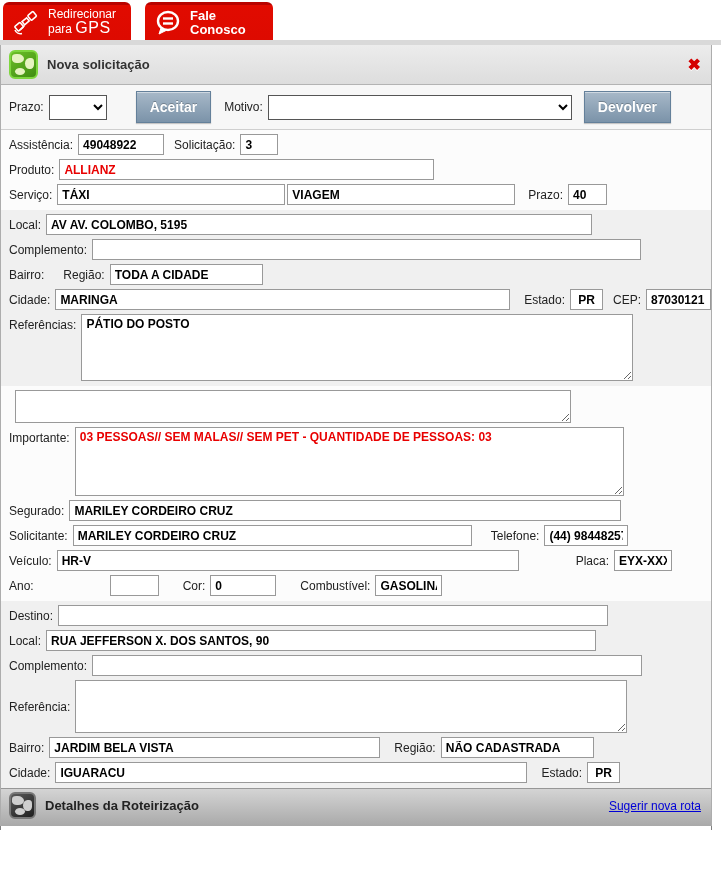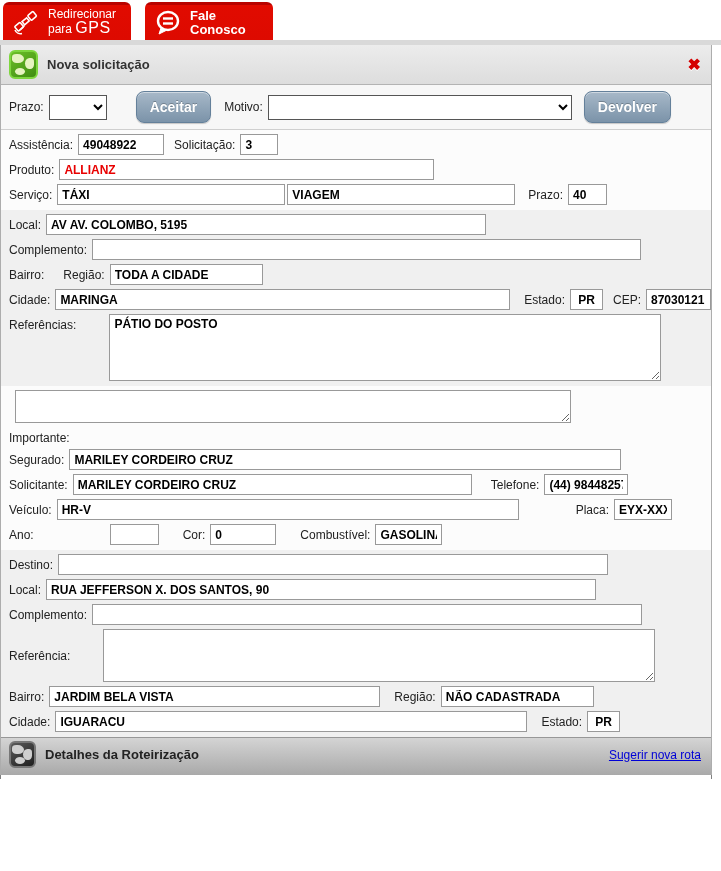--- a/index.html
+++ b/index.html
@@ -36,48 +36,48 @@
   .b2 { width:9px; height:11px; right:2px; top:6px; border-radius:60% 40% 50% 60%; }
   .b3 { width:10px; height:7px; left:4px; bottom:2px; border-radius:50%; }
 
   
   .toolbar { height:45px; display:flex; align-items:center; padding:0 8px;
              background:#f7f7f7; border-bottom:1px solid #cfcfcf; }
   .toolbar label { margin-right:5px; white-space:nowrap; }
   select.sel { height:25px; border:1px solid #555; background:#fff; font-size:12px; }
   .sel-prazo { width:58px; }
   .sel-motivo { width:304px; }
-  .btn { border-radius:8px; background:linear-gradient(#a7b8c8,#7b93a9); border:1px solid #64809a;
+  .btn { border-radius:0; background:linear-gradient(#a7b8c8,#7b93a9); border:1px solid #64809a;
          color:#fff; font-family:"Liberation Sans",sans-serif; font-weight:bold; font-size:14px;
          padding:7px 13px; cursor:pointer; box-shadow:inset 0 1px 0 rgba(255,255,255,.45), 0 1px 1px rgba(0,0,0,.2);
          text-shadow:0 -1px 0 rgba(0,0,0,.25); }
   .btn-accept { margin-left:29px; margin-right:13px; }
   .btn-return { margin-left:12px; }
 
   
   .sec { padding:2px 0 3px; }
   .sec-white { background:#fcfcfc; }
   .sec-gray  { background:#f0f0f0; }
   .row { display:flex; align-items:center; height:25px; padding-left:8px; }
-  .row.tall { height:auto; padding-top:2px; padding-bottom:2px;gap:28px; }
+  .row.tall { height:auto; padding-top:2px; padding-bottom:2px; }
   .row.top { align-items:flex-start; }
   .row label { white-space:nowrap; margin-right:5px; color:#222; }
   .row.top label { padding-top:4px; }
   input.txt { height:21px; border:1px solid #999; background:#fff; padding:0 4px;
               font-family:"Liberation Sans",sans-serif; font-size:12px; font-weight:bold; color:#000; }
   textarea.txt { border:1px solid #999; background:#fff; padding:2px 4px;
                  font-family:"Liberation Sans",sans-serif; font-size:12px; font-weight:bold; color:#000; }
   .redtext { color:#e80000 !important; }
 
   
   .w-assist{width:86px;} .w-solic{width:38px;}
   .w-produto{width:375px;}
   .w-serv{width:228px;} .w-serv2{width:228px; margin-left:2px;} .w-prazo40{width:39px;}
   .lbl-prazo40{margin-left:13px;}
-  .w-local1{width:440px;} .w-compl1{width:549px;}
+  .w-local1{width:546px;} .w-compl1{width:549px;}
   .w-bairro{width:331px;} .w-regiao{width:153px;} .lbl-regiao{margin-left:14px;}
   .w-cidade{width:475px;} .w-estado{width:33px; text-align:center; padding:0 1px;}
   .lbl-estado{margin-left:14px;} .lbl-cep{margin-left:10px;} .w-cep{width:65px;}
   .ta-referencias{width:552px; height:67px;}
   .ta-problema{width:558px; height:35px;}
   .ta-extra{width:556px; height:33px; margin-left:6px;}
   .ta-importante{width:549px; height:69px;}
   .w-segurado{width:552px;}
   .w-solicitante{width:399px;} .lbl-telefone{margin-left:19px;} .w-telefone{width:84px;}
   .w-veiculo{width:462px;} .lbl-placa{margin-left:57px;text-align:right;} .w-placa{width:58px;}
@@ -203,20 +203,21 @@
       <textarea class="txt ta-referencias" style="">PÁTIO DO POSTO</textarea>
     </div>
   </div>
 
   <div class="sec sec-white">
     <div class="row tall top">
       <textarea class="txt ta-extra" style=""></textarea>
     </div>
     <div class="row tall top">
       <label>Importante:</label>
+      <textarea class="txt ta-importante redtext" style="">03 PESSOAS// SEM MALAS// SEM PET - QUANTIDADE DE PESSOAS: 03</textarea>
     </div>
     <div class="row">
       <label>Segurado:</label>
       <input class="txt w-segurado" value="MARILEY CORDEIRO CRUZ" style="">
     </div>
     <div class="row">
       <label>Solicitante:</label>
       <input class="txt w-solicitante" value="MARILEY CORDEIRO CRUZ" style="">
       <label class="lbl-telefone">Telefone:</label>
       <input class="txt w-telefone" value="(44) 984482575" style="">

